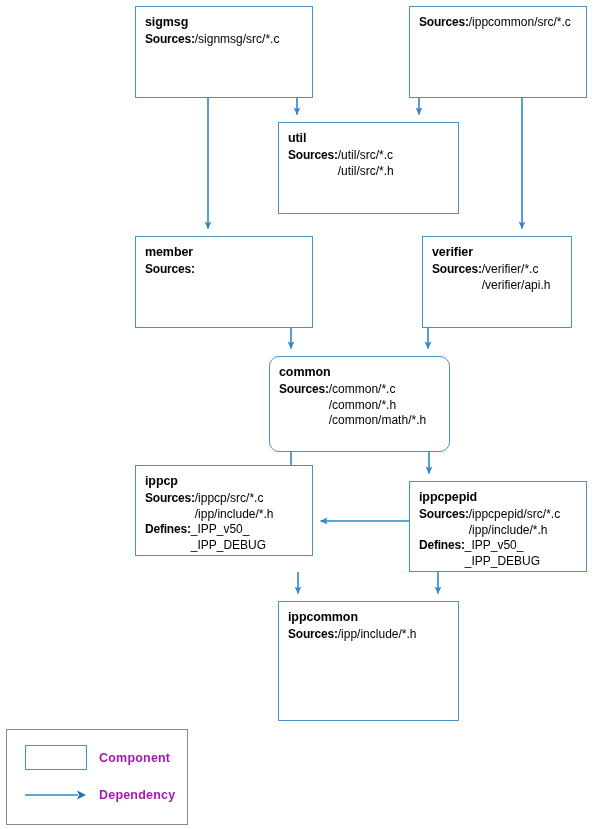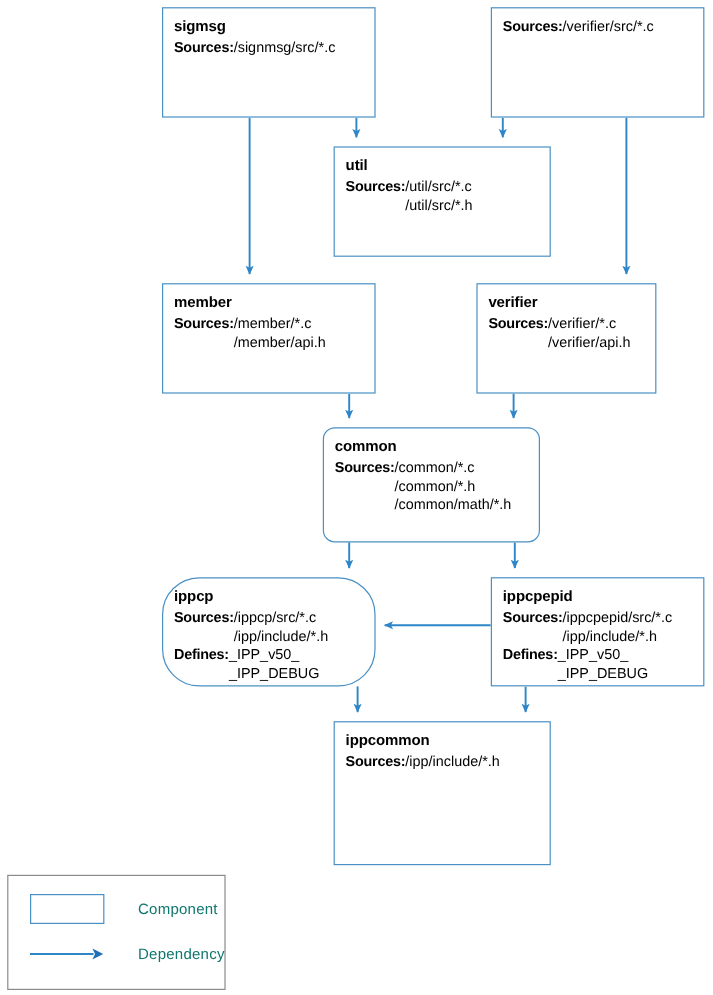--- a/index.html
+++ b/index.html
@@ -86,24 +86,25 @@
     height: 25px;
     box-sizing: border-box;
     border: 1px solid #4a90c4;
     background: #ffffff;
   }
   .legend-arrow {
     width: 62px;
     height: 12px;
   }
   .legend-label {
-    margin-left: 28px;
+    margin-left: 12px;
     font-size: 12.5px;
-    color: #0f766e;
+    color: #a21caf;
     letter-spacing: 0.2px;
+    font-weight: bold;
   }
 </style>
 </head>
 <body>
 
 <div id="canvas">
 
   <svg id="edges" viewBox="0 0 594 829" xmlns="http://www.w3.org/2000/svg">
     <defs>
       <marker id="arrowhead" markerWidth="8" markerHeight="8" refX="7" refY="4" orient="auto" markerUnits="userSpaceOnUse">
@@ -132,66 +133,62 @@
           <span class="attr-key">Sources:</span>
           <span class="attr-vals">
             <span class="attr-val">/signmsg/src/*.c</span>
           </span>
         </div>
       </div>
       <div class="node" style="left: 409px; top: 6px; width: 178px; height: 92px;">
         <div class="attr-row">
           <span class="attr-key">Sources:</span>
           <span class="attr-vals">
-            <span class="attr-val">/verifier/src/*.c</span>
+            <span class="attr-val">/ippcommon/src/*.c</span>
           </span>
         </div>
       </div>
       <div class="node" style="left: 278px; top: 122px; width: 181px; height: 92px;">
         <div class="node-title">util</div>
         <div class="attr-row">
           <span class="attr-key">Sources:</span>
           <span class="attr-vals">
             <span class="attr-val">/util/src/*.c</span>
             <span class="attr-val">/util/src/*.h</span>
           </span>
         </div>
       </div>
       <div class="node" style="left: 135px; top: 236px; width: 178px; height: 92px;">
         <div class="node-title">member</div>
         <div class="attr-row">
           <span class="attr-key">Sources:</span>
-          <span class="attr-vals">
-            <span class="attr-val"> /member/*.c</span>
-            <span class="attr-val">/member/api.h</span>
-          </span>
-        </div>
-      </div>
-      <div class="node" style="left: 397px; top: 236px; width: 150px; height: 92px;">
+        </div>
+      </div>
+      <div class="node" style="left: 422px; top: 236px; width: 150px; height: 92px;">
         <div class="node-title">verifier</div>
         <div class="attr-row">
           <span class="attr-key">Sources:</span>
           <span class="attr-vals">
             <span class="attr-val">/verifier/*.c</span>
             <span class="attr-val">/verifier/api.h</span>
           </span>
         </div>
       </div>
       <div class="node" style="left: 269px; top: 356px; width: 181px; height: 96px; border-radius: 10px;">
         <div class="node-title">common</div>
         <div class="attr-row">
           <span class="attr-key">Sources:</span>
           <span class="attr-vals">
             <span class="attr-val">/common/*.c</span>
             <span class="attr-val">/common/*.h</span>
             <span class="attr-val">/common/math/*.h</span>
           </span>
         </div>
       </div>
-      <div class="node" style="left: 135px; top: 481px; width: 178px; height: 91px; border-radius: 31px;">
+      <div class="node" style="left: 135px; top: 465px; width: 178px; height: 91px;">
         <div class="node-title">ippcp</div>
         <div class="attr-row">
           <span class="attr-key">Sources:</span>
           <span class="attr-vals">
             <span class="attr-val">/ippcp/src/*.c</span>
             <span class="attr-val">/ipp/include/*.h</span>
           </span>
         </div>
         <div class="attr-row">
           <span class="attr-key">Defines:</span>

